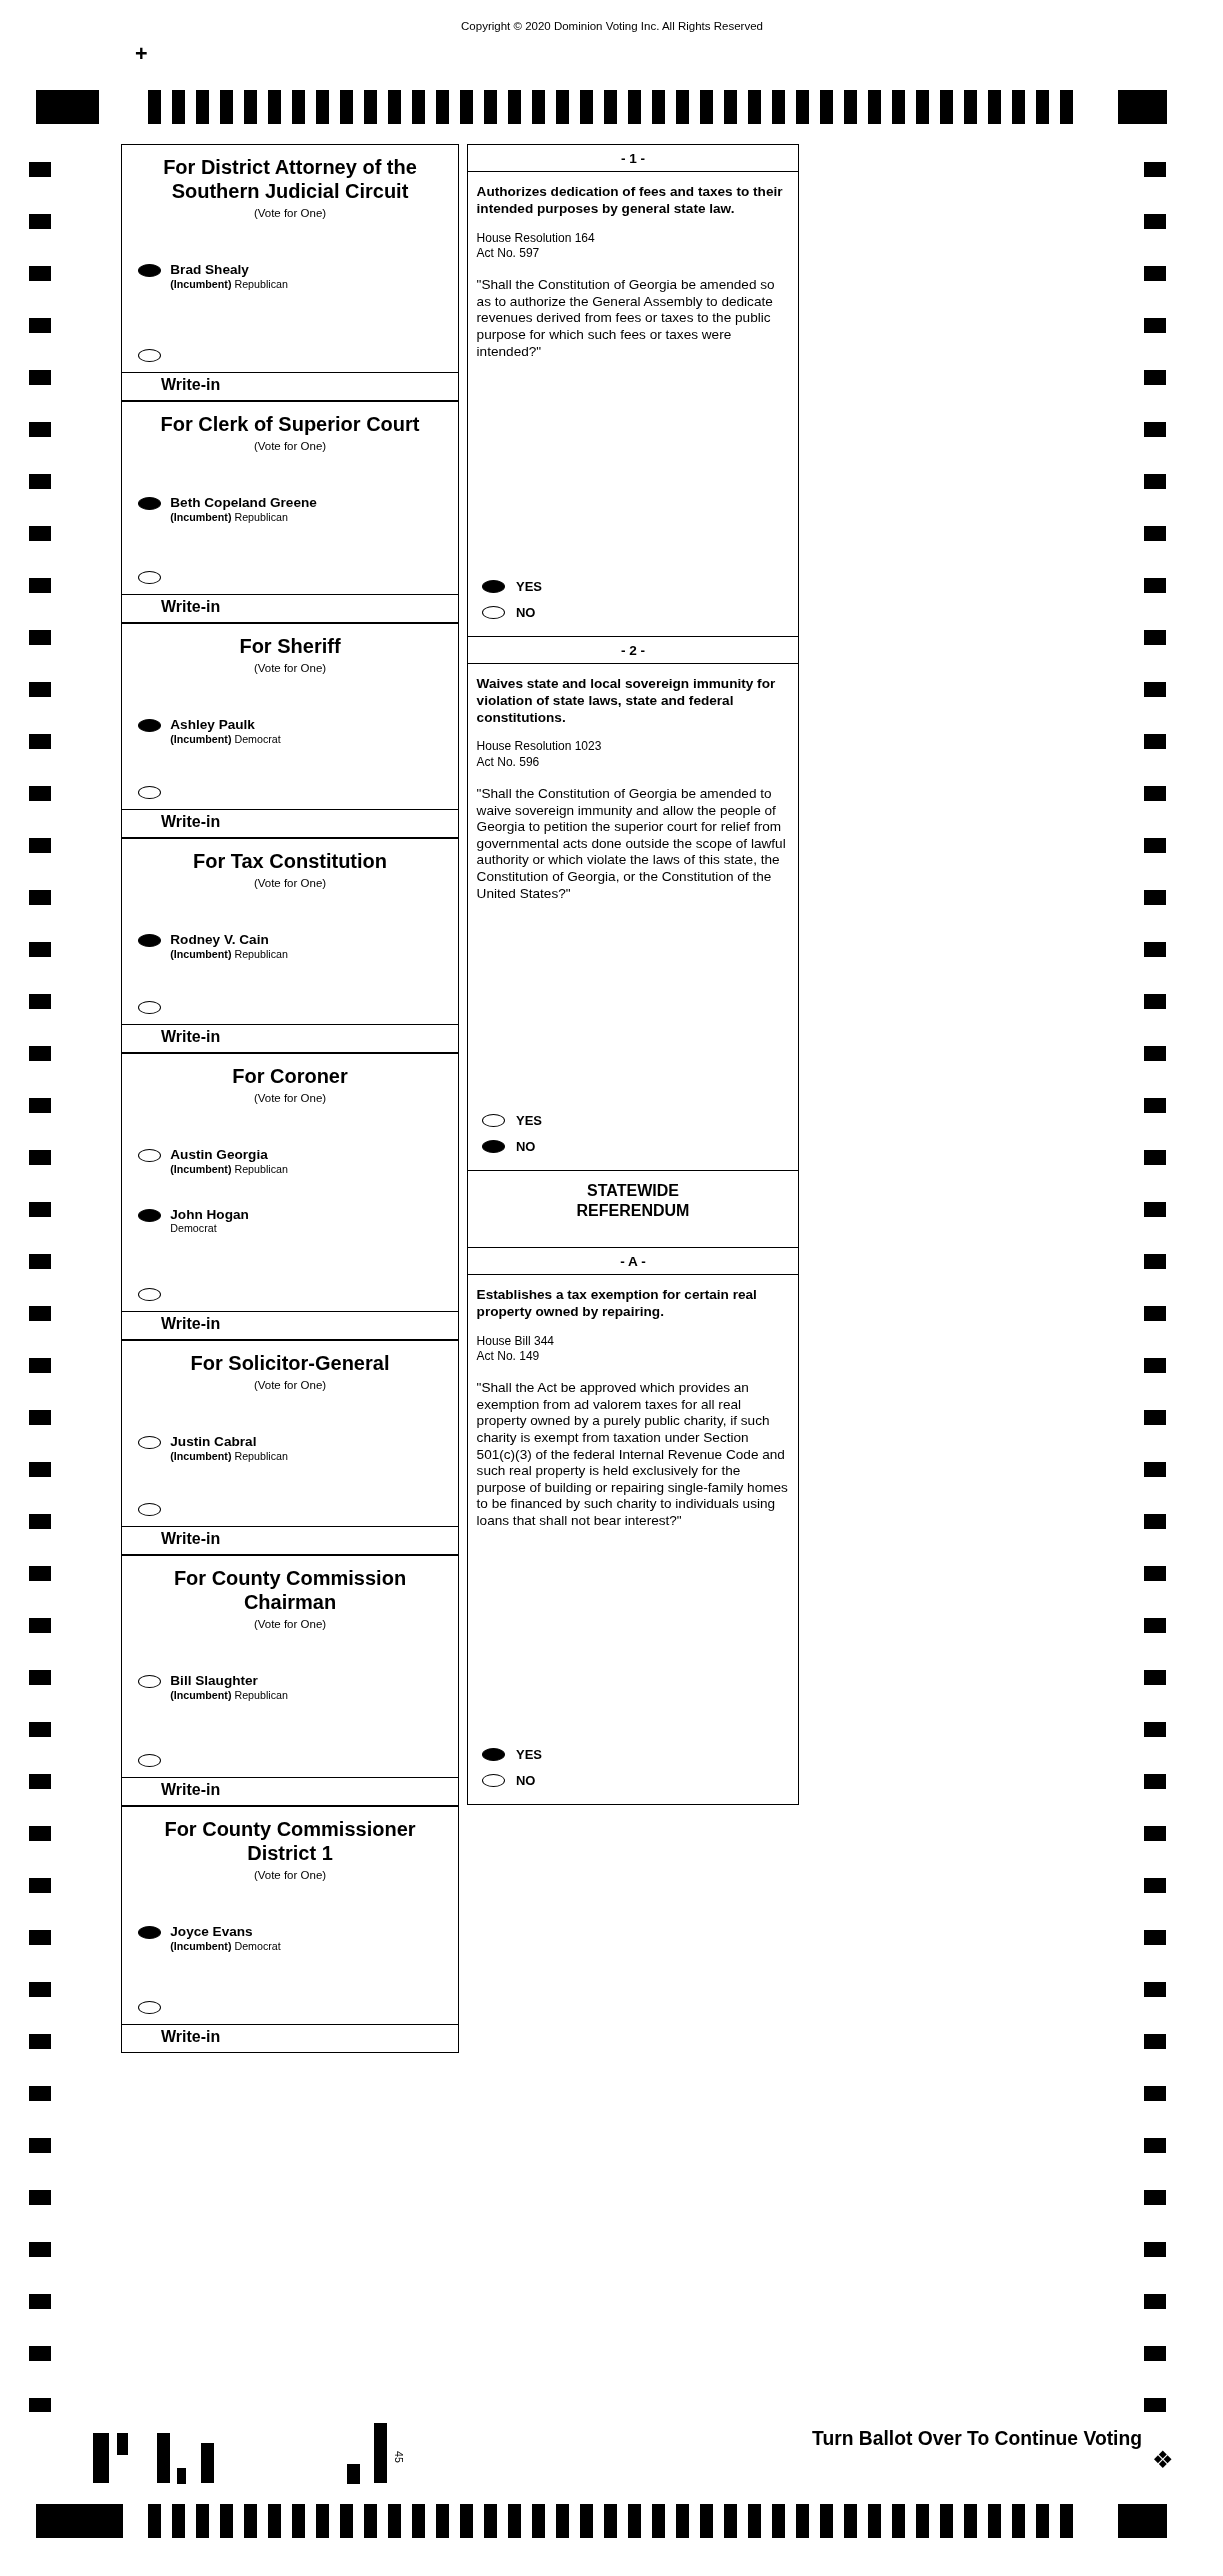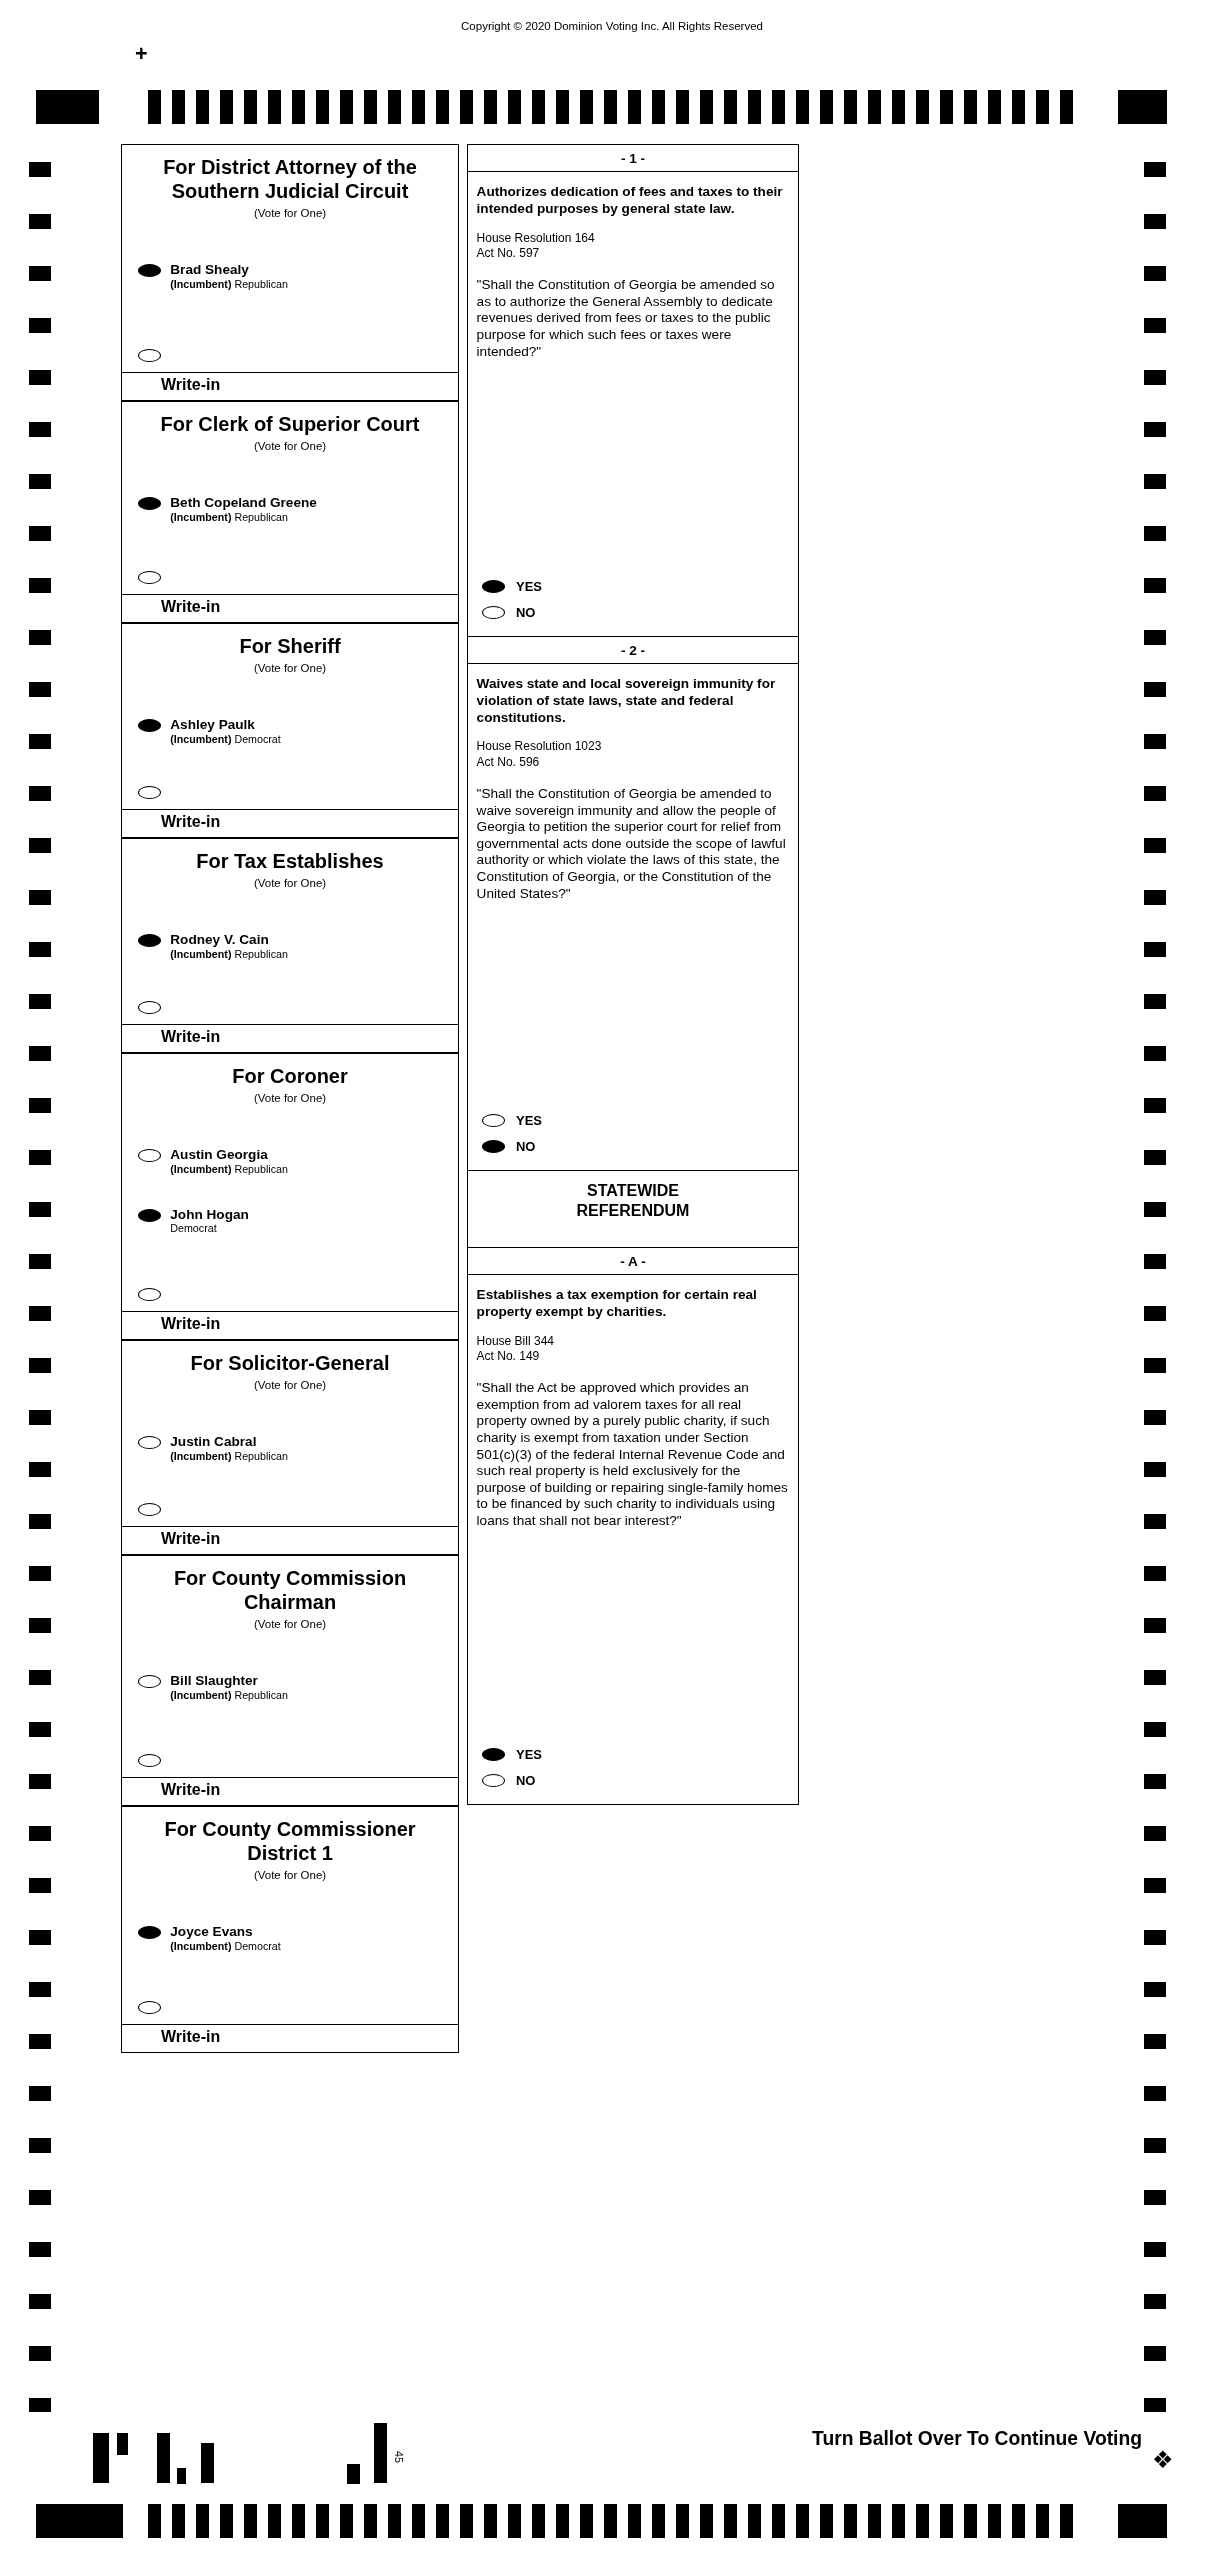--- a/index.html
+++ b/index.html
@@ -160,21 +160,21 @@
     <div class="option blank">
       <span class="bubble"></span>
     </div>
     <div class="write-in">
       <div class="write-in-line"></div>
       <div class="write-in-label">Write-in</div>
     </div>
   </section>
 
   <section class="contest c4">
-    <h2 class="contest-title">For Tax Establishes</h2>
+    <h2 class="contest-title">For Tax Constitution</h2>
     <div class="contest-instruction">(Vote for One)</div>
     <div class="option">
       <span class="bubble filled"></span>
       <span class="opt-text">
         <span class="cand-name">Rodney V. Cain</span>
         <span class="cand-detail"><span class="qual">(Incumbent)</span> <span>Republican</span></span>
       </span>
     </div>
     <div class="option blank">
       <span class="bubble"></span>
@@ -314,21 +314,21 @@
       </div>
     </div>
   </section>
 
   <section class="m-section m-header h-sr">STATEWIDE
 REFERENDUM</section>
 
   <section class="m-section measure ma">
     <div class="measure-number">- A -</div>
     <div class="measure-body">
-      <p class="measure-summary">Establishes a tax exemption for certain real property exempt by charities.</p>
+      <p class="measure-summary">Establishes a tax exemption for certain real property owned by repairing.</p>
       <p class="measure-refs">House Bill 344
 Act No. 149</p>
       <p class="measure-question">"Shall the Act be approved which provides an exemption from ad valorem taxes for all real property owned by a purely public charity, if such charity is exempt from taxation under Section 501(c)(3) of the federal Internal Revenue Code and such real property is held exclusively for the purpose of building or repairing single-family homes to be financed by such charity to individuals using loans that shall not bear interest?"</p>
       <div class="choices">
         <div class="choice">
           <span class="bubble filled"></span>
           <span class="choice-label">YES</span>
         </div>
         <div class="choice">
           <span class="bubble"></span>

